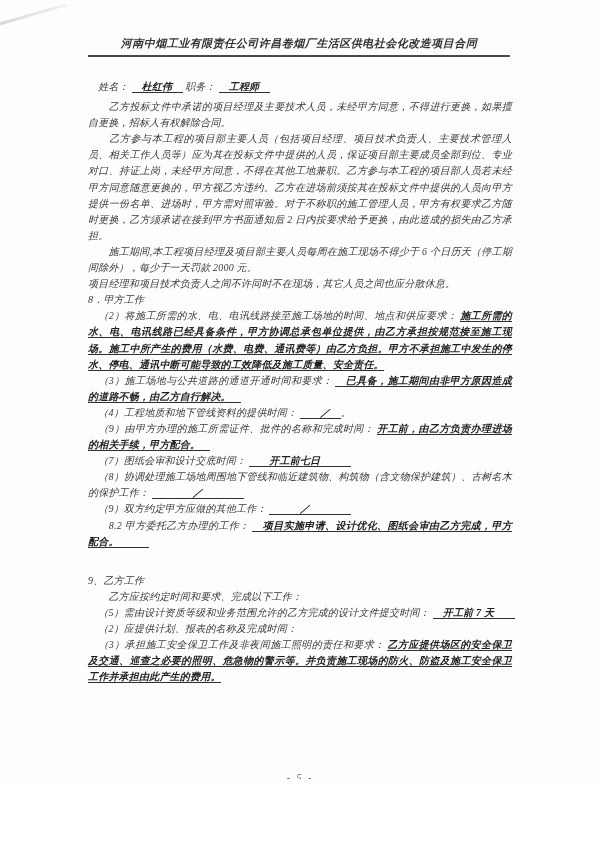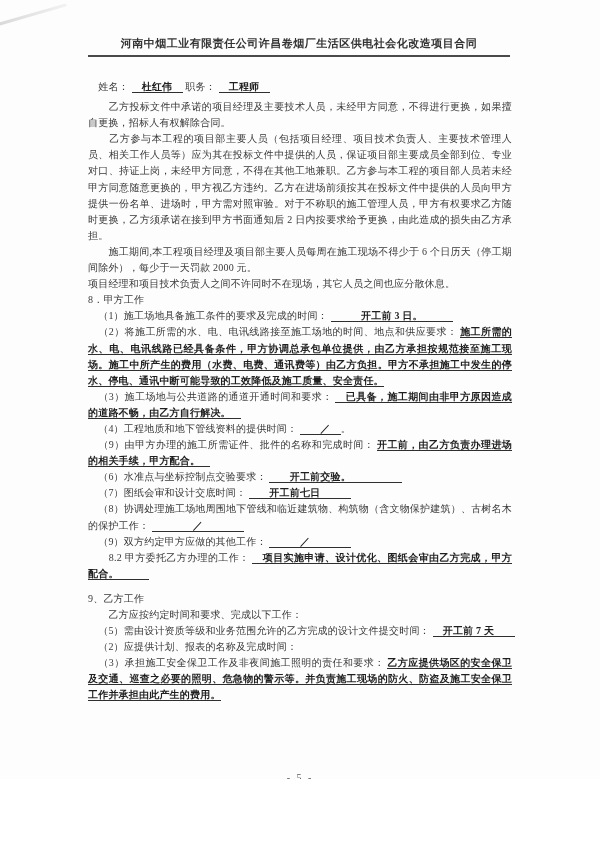--- a/index.html
+++ b/index.html
@@ -3,20 +3,21 @@
 <meta charset="utf-8">
 <style>
   html,body { margin:0; padding:0; background:#ffffff; }
   .page {
     position:relative;
     width:600px; height:779px;
     background:#fdfdfd;
     overflow:hidden;
     font-family:"Liberation Serif","DejaVu Serif",serif;
     color:#383838;
+    font-style:italic;
   }
   
   .artifact-tl {
     position:absolute; left:-10px; top:14px;
     width:78px; height:3px;
     background:linear-gradient(to right,#c9c9c9,#eeeeee);
     transform:rotate(-16deg);
     opacity:.75; border-radius:2px;
   }
   .header {
@@ -28,21 +29,21 @@
     padding-bottom:4px;
   }
   .content {
     position:absolute; left:88px; top:79px; width:424px;
     font-size:10px; line-height:16.1px;
     text-align:justify;
     letter-spacing:.2px;
   }
   .content p { margin:0; }
   .content p.name-line { margin-bottom:4px; }
-  .content p.section-gap { margin-top:9px; }
+  .content p.section-gap { margin-top:23px; }
   .fill {
     font-weight:bold;
     color:#1f1f1f;
     border-bottom:1px solid #2f2f2f;
     padding-bottom:0px;
   }
   .footer {
     position:absolute; left:0; top:772px; width:600px;
     text-align:center;
     font-size:10px; color:#555555; letter-spacing:2px;
@@ -56,26 +57,24 @@
   <div class="header">
     <span>河南中烟工业有限责任公司许昌卷烟厂生活区供电社会化改造项目合同</span>
   </div>
   <div class="content" id="content">
       <p class="name-line"><span>　姓名： </span><span class="fill">　杜红伟　</span><span>  职务： </span><span class="fill">　工程师　</span></p>
       <p><span>　　乙方投标文件中承诺的项目经理及主要技术人员，未经甲方同意，不得进行更换，如果擅自更换，招标人有权解除合同。</span></p>
       <p><span>　　乙方参与本工程的项目部主要人员（包括项目经理、项目技术负责人、主要技术管理人员、相关工作人员等）应为其在投标文件中提供的人员，保证项目部主要成员全部到位、专业对口、持证上岗，未经甲方同意，不得在其他工地兼职。乙方参与本工程的项目部人员若未经甲方同意随意更换的，甲方视乙方违约。乙方在进场前须按其在投标文件中提供的人员向甲方提供一份名单、进场时，甲方需对照审验。对于不称职的施工管理人员，甲方有权要求乙方随时更换，乙方须承诺在接到甲方书面通知后 2 日内按要求给予更换，由此造成的损失由乙方承担。</span></p>
       <p><span>　　施工期间,本工程项目经理及项目部主要人员每周在施工现场不得少于 6 个日历天（停工期间除外），每少于一天罚款 2000 元。</span></p>
       <p><span>项目经理和项目技术负责人之间不许同时不在现场，其它人员之间也应分散休息。</span></p>
       <p><span>8．甲方工作</span></p>
-      <p><span>　（1）施工场地具备施工条件的要求及完成的时间： </span><span class="fill">　　　开工前 3 日。　　　</span></p>
       <p><span>　（2）将施工所需的水、电、电讯线路接至施工场地的时间、地点和供应要求： </span><span class="fill">施工所需的水、电、电讯线路已经具备条件，甲方协调总承包单位提供，由乙方承担按规范接至施工现场。施工中所产生的费用（水费、电费、通讯费等）由乙方负担。甲方不承担施工中发生的停水、停电、通讯中断可能导致的工效降低及施工质量、安全责任。</span></p>
       <p><span>　（3）施工场地与公共道路的通道开通时间和要求： </span><span class="fill">　已具备，施工期间由非甲方原因造成的道路不畅，由乙方自行解决。　</span></p>
       <p><span>　（4）工程地质和地下管线资料的提供时间： </span><span class="fill">　　／　</span><span>。</span></p>
       <p><span>　（9）由甲方办理的施工所需证件、批件的名称和完成时间： </span><span class="fill">开工前，由乙方负责办理进场的相关手续，甲方配合。　</span></p>
-      <p><span>　（6）水准点与坐标控制点交验要求： </span><span class="fill">　　开工前交验。　　　　　</span></p>
       <p><span>　（7）图纸会审和设计交底时间： </span><span class="fill">　　开工前七日　　　</span></p>
       <p><span>　（8）协调处理施工场地周围地下管线和临近建筑物、构筑物（含文物保护建筑）、古树名木的保护工作： </span><span class="fill">　　　　／　　　　</span></p>
       <p><span>　（9）双方约定甲方应做的其他工作： </span><span class="fill">　　　／　　　　</span></p>
       <p><span>　　8.2 甲方委托乙方办理的工作： </span><span class="fill">　项目实施申请、设计优化、图纸会审由乙方完成，甲方配合。　　　</span></p>
       <p class="section-gap"><span>9、乙方工作</span></p>
       <p><span>　　乙方应按约定时间和要求、完成以下工作：</span></p>
       <p><span>　（5）需由设计资质等级和业务范围允许的乙方完成的设计文件提交时间： </span><span class="fill">　开工前 7 天　　</span></p>
       <p><span>　（2）应提供计划、报表的名称及完成时间：</span></p>
       <p><span>　（3）承担施工安全保卫工作及非夜间施工照明的责任和要求： </span><span class="fill">乙方应提供场区的安全保卫及交通、巡查之必要的照明、危急物的警示等。并负责施工现场的防火、防盗及施工安全保卫工作并承担由此产生的费用。</span></p>
     </div>

